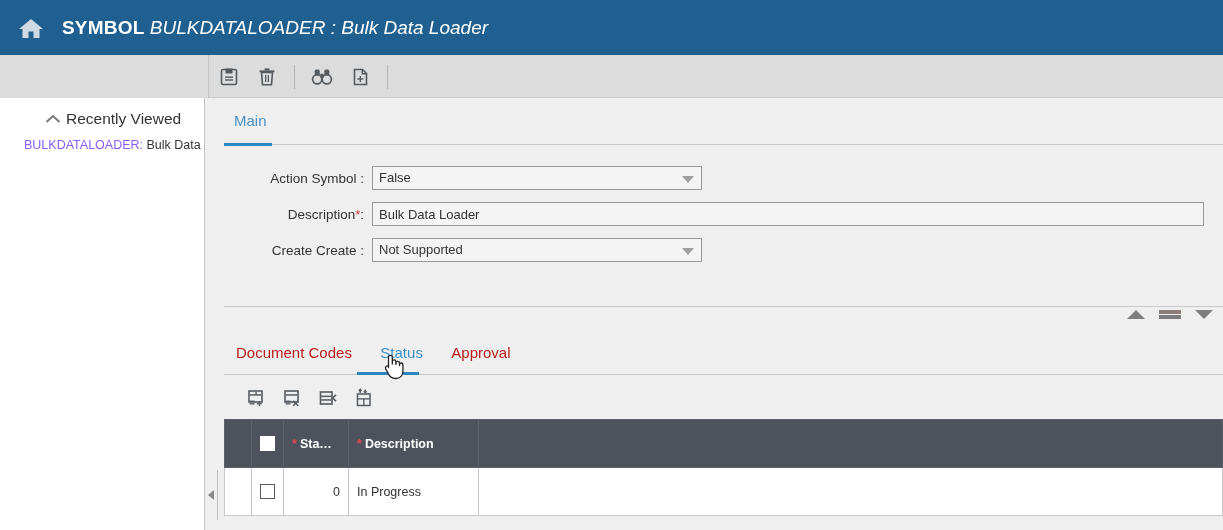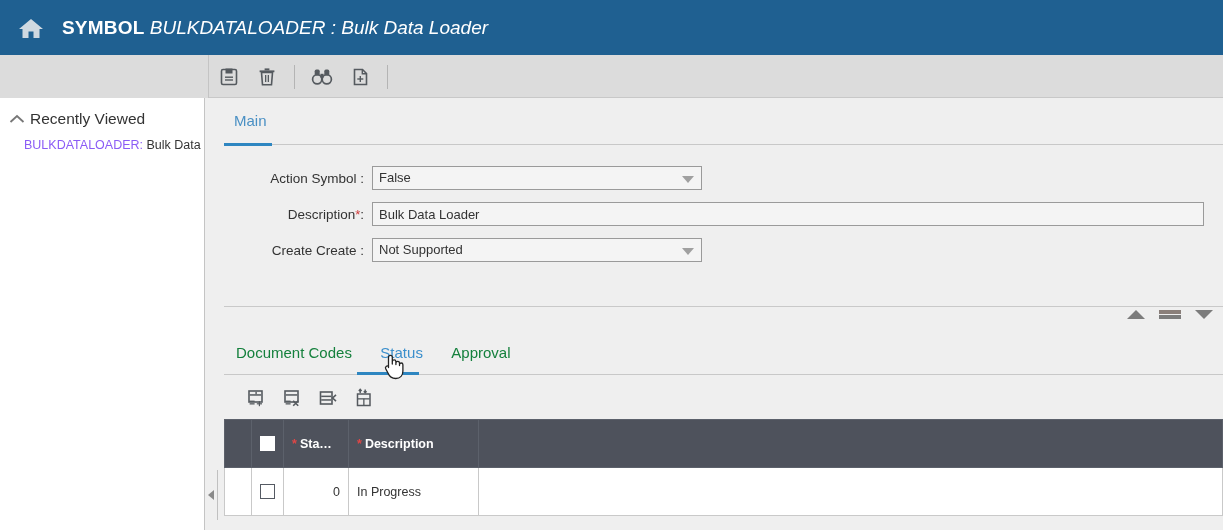--- a/index.html
+++ b/index.html
@@ -59,20 +59,21 @@
   .sidebar {
     position: absolute; left: 0; top: 98px; width: 205px; height: 432px;
     background: #ffffff;
     border-right: 1px solid #c4c4c4;
     overflow: hidden;
   }
   .sb-section {
     display: flex; 
     padding: 12px 0 0 8px;
     cursor: pointer;
+    margin-left: 36px;
   }
   .sb-chevron { margin-right: 4px; display:flex; align-items:center; }
   .sb-section-label {
     font-size: 15.5px; color: #333333; white-space: nowrap;
   }
   .sb-item {
     padding: 10px 0 0 24px;
     font-size: 12.5px; white-space: nowrap; cursor: pointer;
   }
   .sb-item .code { color: #8b5cf6; }
@@ -178,21 +179,21 @@
   .ic-bars i { display:block; width: 22px; height: 4px; }
   .ic-bars i.a { background: #8a7f7a; }
   .ic-bars i.b { background: #7c7c7c; }
 
   
   .subtabs {
     position: absolute; left: 18px; top: 240px; width: 999px; height: 38px;
   }
   .subtab {
     display: inline-block;
-    font-size: 15px; color: #15803d;
+    font-size: 15px; color: #b91c1c;
     padding: 6px 12px 10px 12px;
     cursor: pointer;
   }
   .subtab.active { color: #3b8fcc; }
   .subtabs-line {
     position: absolute; left: 18px; top: 276px; width: 999px; height: 1px;
     background: #c8c8c8;
   }
   .subtab-underline {
     position: absolute; left: 151px; top: 274px; width: 62px; height: 3px;

